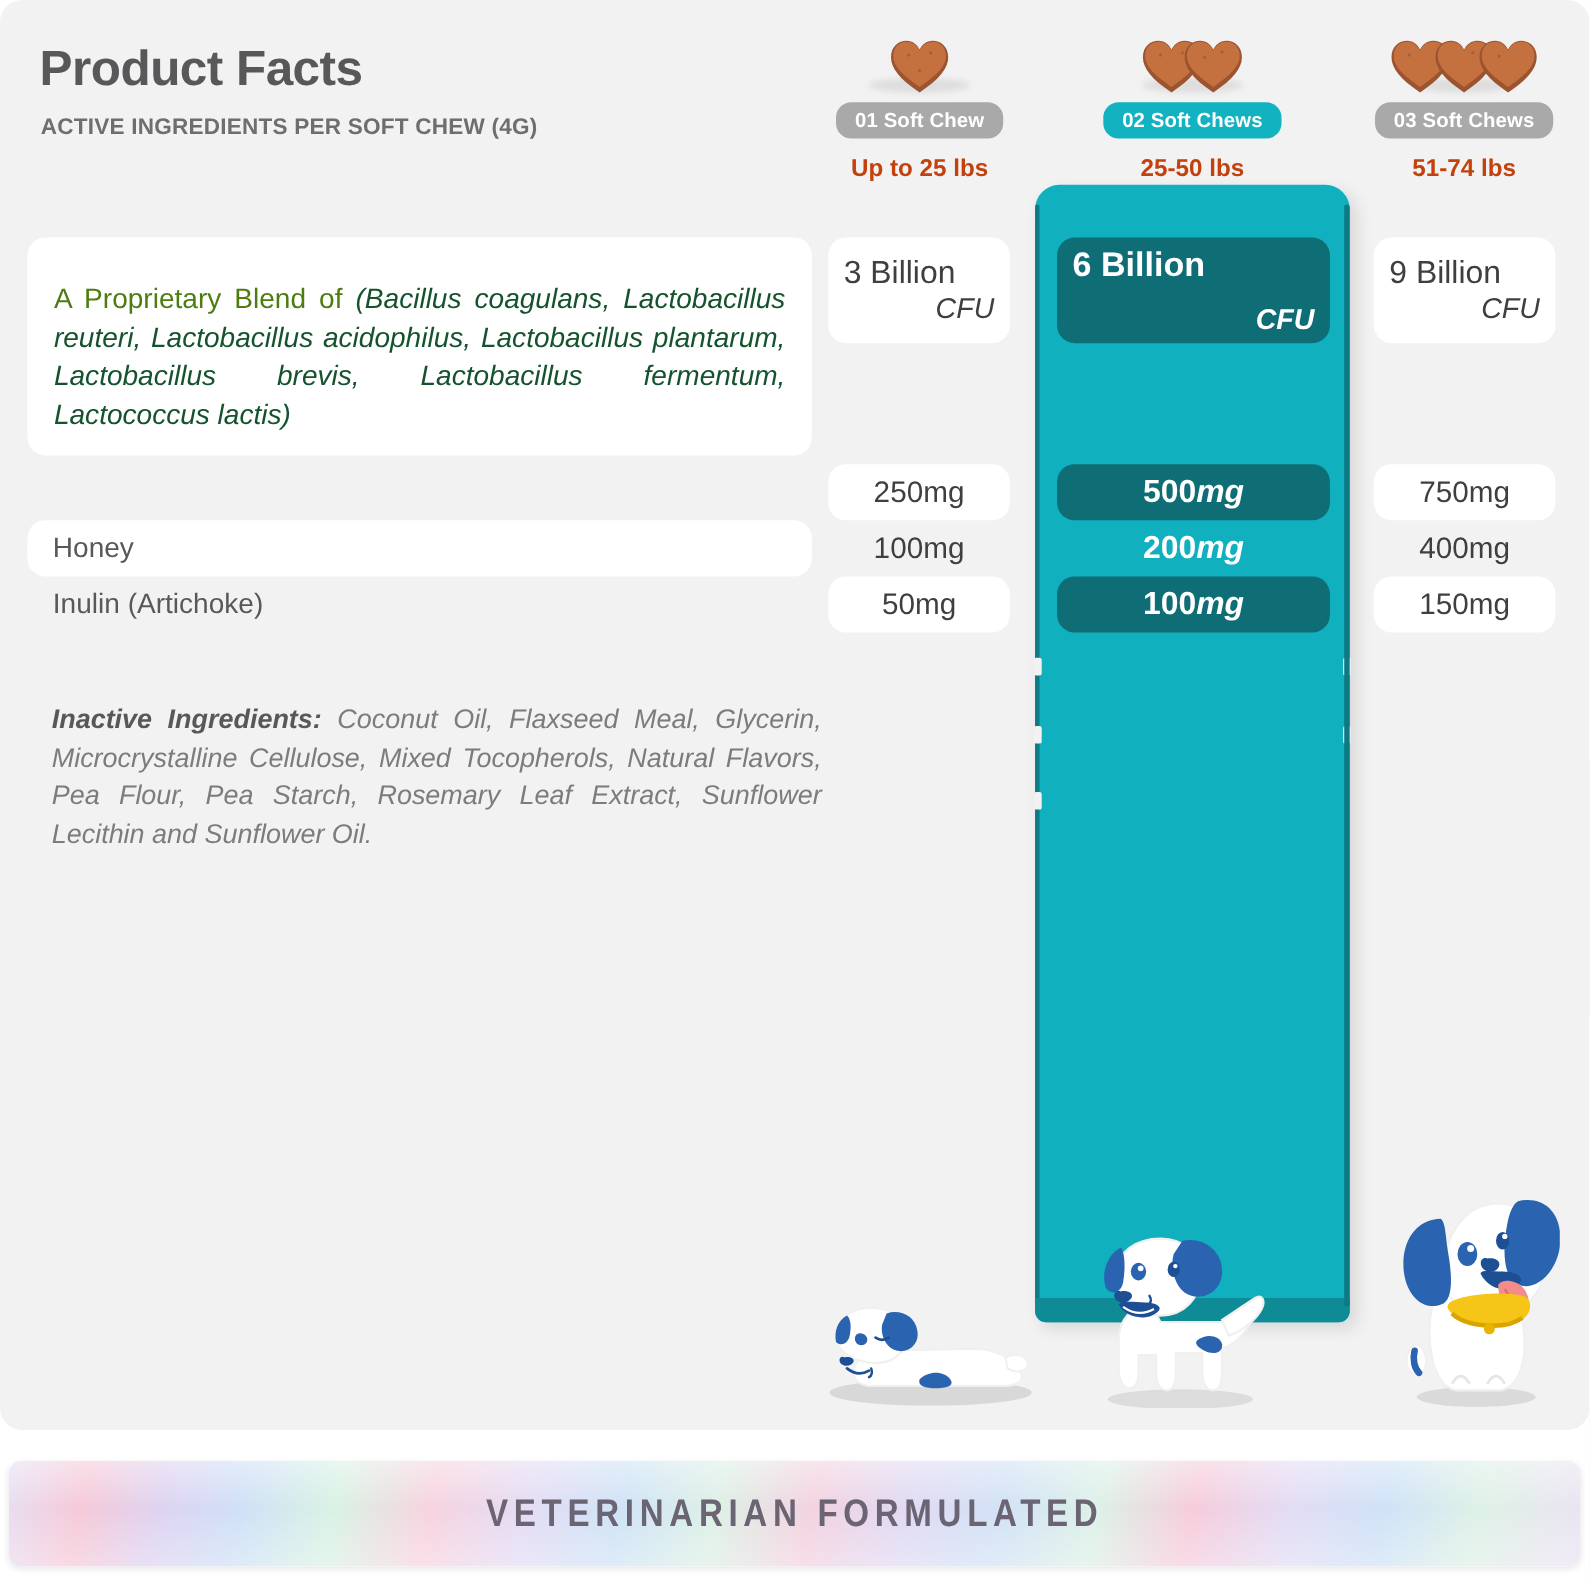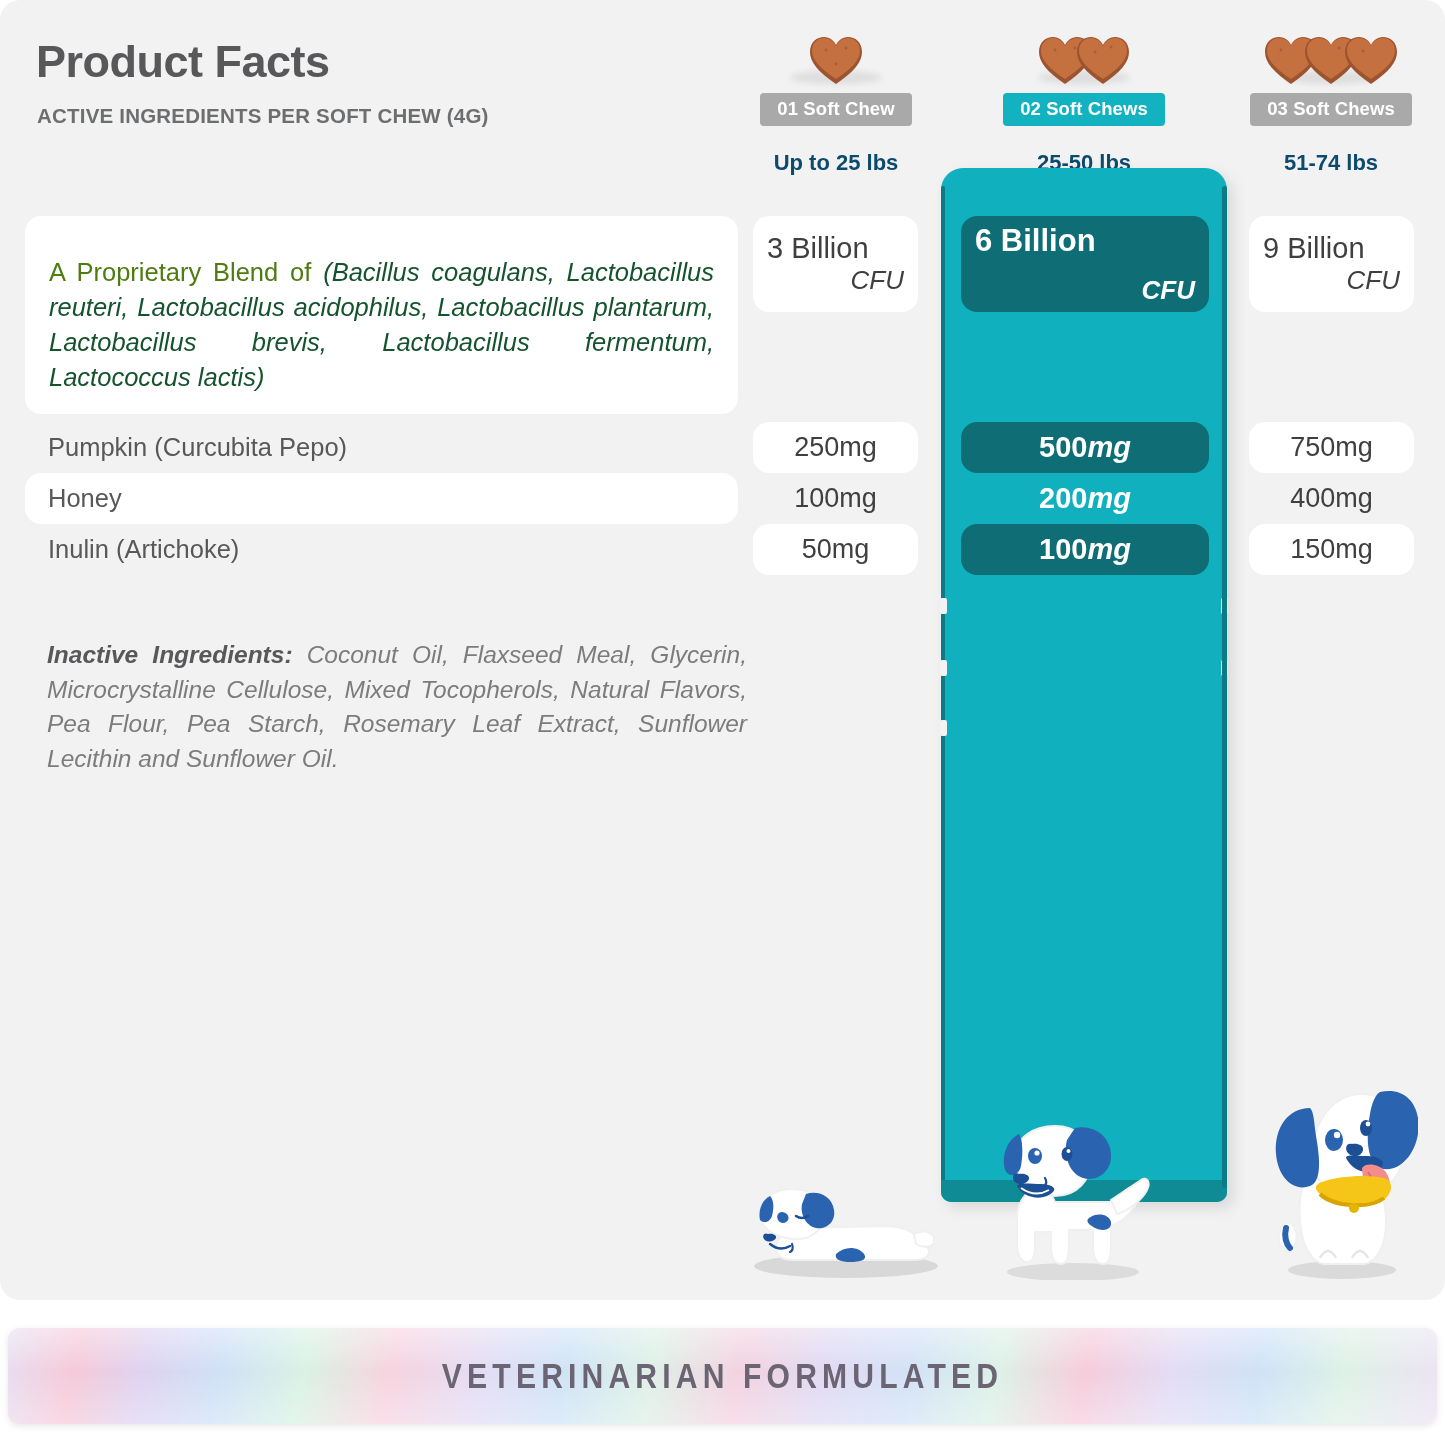--- a/index.html
+++ b/index.html
@@ -39,27 +39,27 @@
     position:absolute;bottom:2px;left:50%;transform:translateX(-50%);
     width:92px;height:13px;border-radius:50%;
     background:rgba(120,120,120,.17);filter:blur(3px);
   }
   .chew{width:56px;height:52px;position:relative;z-index:2;}
   .chew.overlap{margin-left:-18px;}
   .chew.overlap2{margin-left:-16px;}
 
   .badge{
     display:inline-block;margin-top:7px;
-    padding:5px 17px 6px;border-radius:4px;
+    padding:5px 17px 6px;border-radius:14px;
     font-size:18.5px;font-weight:bold;color:#ffffff;letter-spacing:0.1px;
     background:#a9a9a9;
   }
   .badge.active{background:#13b2c0;}
   .weight{
-    margin-top:24px;font-size:22px;font-weight:bold;color:#0c4a6e;
+    margin-top:14px;font-size:22px;font-weight:bold;color:#c2410c;
   }
 
   
   .tealcol{
     position:absolute;left:941px;top:168px;width:286px;height:1034px;
     background:#10b0bf;
     border-radius:22px 22px 10px 10px;
     box-shadow:6px 6px 14px rgba(90,90,90,.16);
   }
   .tealcol:before{ 
@@ -278,23 +278,20 @@
           <span class="cfu-amount">6 Billion</span>
           <span class="cfu-unit">CFU</span>
         </div>
         <div class="cfucell v3 white">
           <span class="cfu-amount">9 Billion</span>
           <span class="cfu-unit">CFU</span>
         </div>
       </div>
 
       <div class="row" style="height:51px;margin-top:8px;">
-        <div class="namecell" style="top:0;height:51px;left:48px;">
-          <span class="ingname">Pumpkin (Curcubita Pepo)</span>
-        </div>
         <div class="valcell v1 white" style="height:51px;">
           <span class="valtext"><span>250</span><span>mg</span></span>
         </div>
         <div class="valcell vm darkpill" style="height:51px;">
           <span class="valtext big white-t"><span>500</span><span class="unit">mg</span></span>
         </div>
         <div class="valcell v3 white" style="height:51px;">
           <span class="valtext"><span>750</span><span>mg</span></span>
         </div>
       </div>

